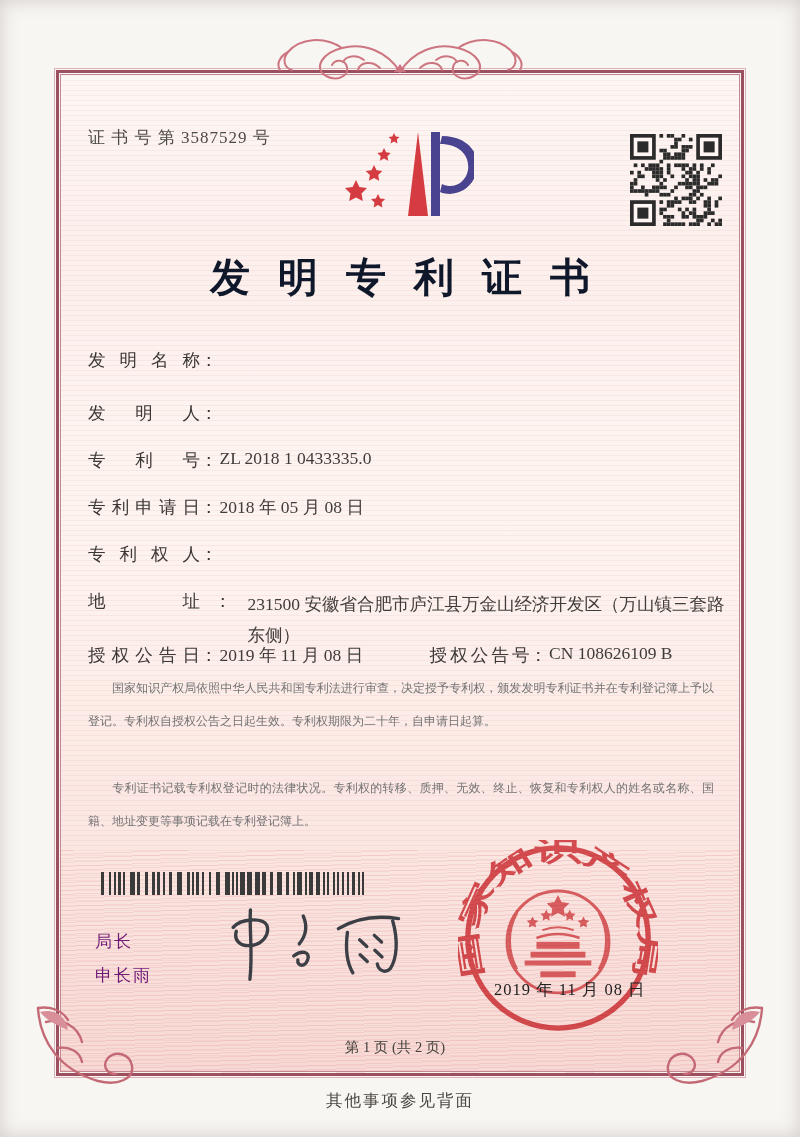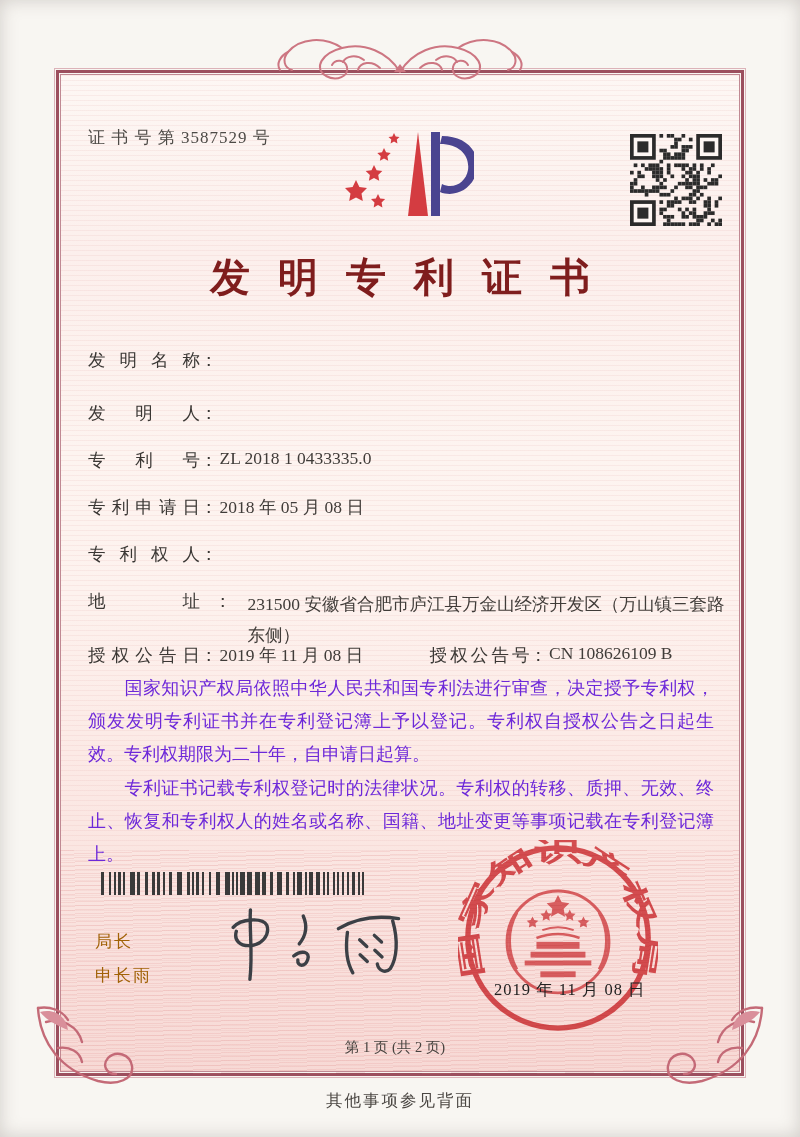--- a/index.html
+++ b/index.html
@@ -28,36 +28,36 @@
   }
   .guilloche-strong{
     position:absolute;left:60px;top:850px;width:680px;height:224px;
     background:repeating-linear-gradient(178deg, rgba(219,120,120,.16) 0 1px, rgba(255,255,255,0) 1px 4px);
   }
 
   
   .cert-no{position:absolute;left:88px;top:126px;font-size:17px;color:#4d4a46;letter-spacing:1px;}
   .title{
     position:absolute;left:0;top:250px;width:800px;text-align:center;
-    font-size:40px;font-weight:700;letter-spacing:28px;text-indent:28px;color:#7f1d1d;
+    font-size:40px;font-weight:700;letter-spacing:28px;text-indent:28px;color:#0f172a;
   }
   .field-row{position:absolute;left:88px;font-size:17.5px;display:flex;align-items:flex-start;}
   .f-label{display:inline-block;width:112px;text-align:justify;text-align-last:justify;color:#3a3734;white-space:nowrap;font-family:Liberation Serif, serif;}
   .f-label.small{width:100px;}
   .f-colon{color:#3a3734;}
   .f-value{color:#403c39;margin-left:2px;}
   .f-value.wrap{display:inline-block;width:478px;line-height:31px;}
   .para{
-    position:absolute;left:88px;width:626px;font-size:18px;line-height:33px;
-    color:#6d28d9;text-align:justify;
+    position:absolute;left:88px;width:626px;font-size:12px;line-height:33px;
+    color:#737373;text-align:justify;
   }
   .para .indent{display:inline-block;width:2em;}
 
   .barcode{position:absolute;left:101px;top:872px;width:264px;height:23px;}
-  .signer{position:absolute;left:95px;top:925px;font-size:17px;color:#a16207;line-height:34px;letter-spacing:2px;}
+  .signer{position:absolute;left:95px;top:925px;font-size:17px;color:#701a75;line-height:34px;letter-spacing:2px;}
   .signature-svg{position:absolute;left:212px;top:893px;width:228px;height:100px;transform:rotate(-2deg);}
 
   .seal-svg{position:absolute;left:458px;top:840px;width:200px;height:196px;mix-blend-mode:multiply;opacity:.93;}
   .seal-date{position:absolute;left:494px;top:979px;font-size:16.5px;color:#222;letter-spacing:1px;z-index:3;}
 
   .page-info{position:absolute;left:0;top:1038px;width:790px;text-align:center;font-size:14.5px;color:#46423e;}
   .back-note{position:absolute;left:0;top:1090px;width:800px;text-align:center;font-size:16.5px;color:#4a4642;letter-spacing:2px;}
 
   .logo-svg{position:absolute;left:332px;top:120px;width:142px;height:108px;}
   .qr-svg{position:absolute;left:630px;top:134px;width:92px;height:92px;}

